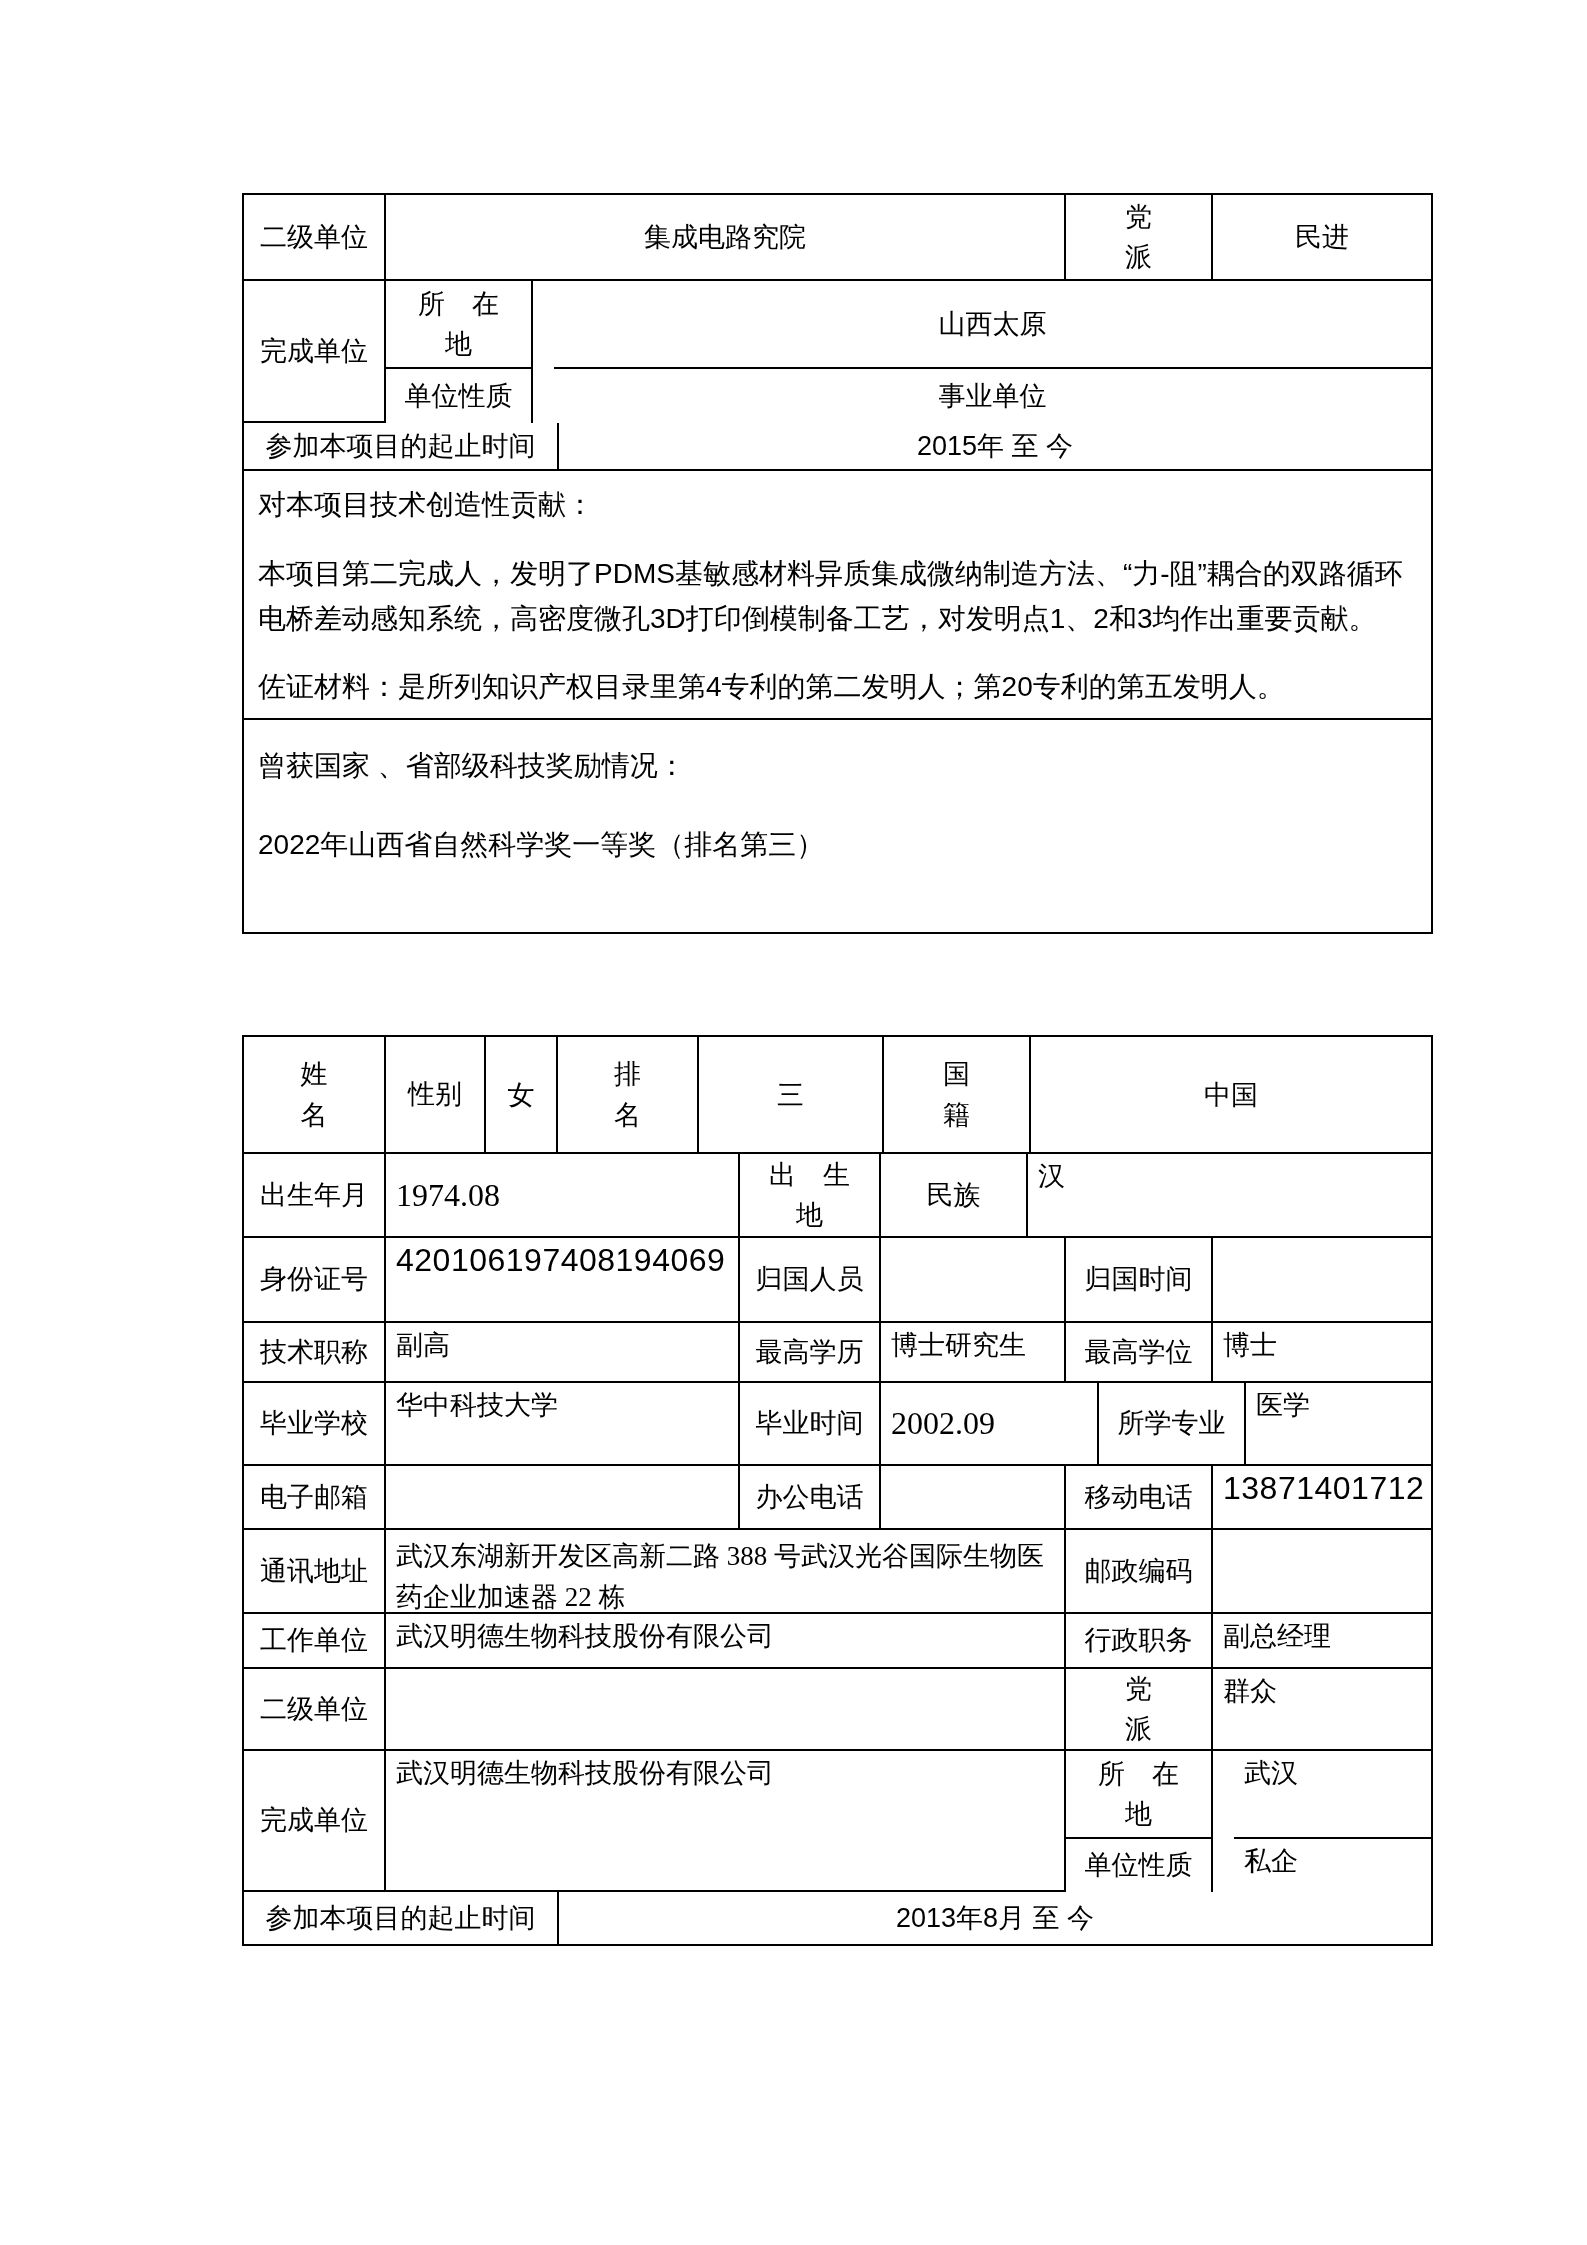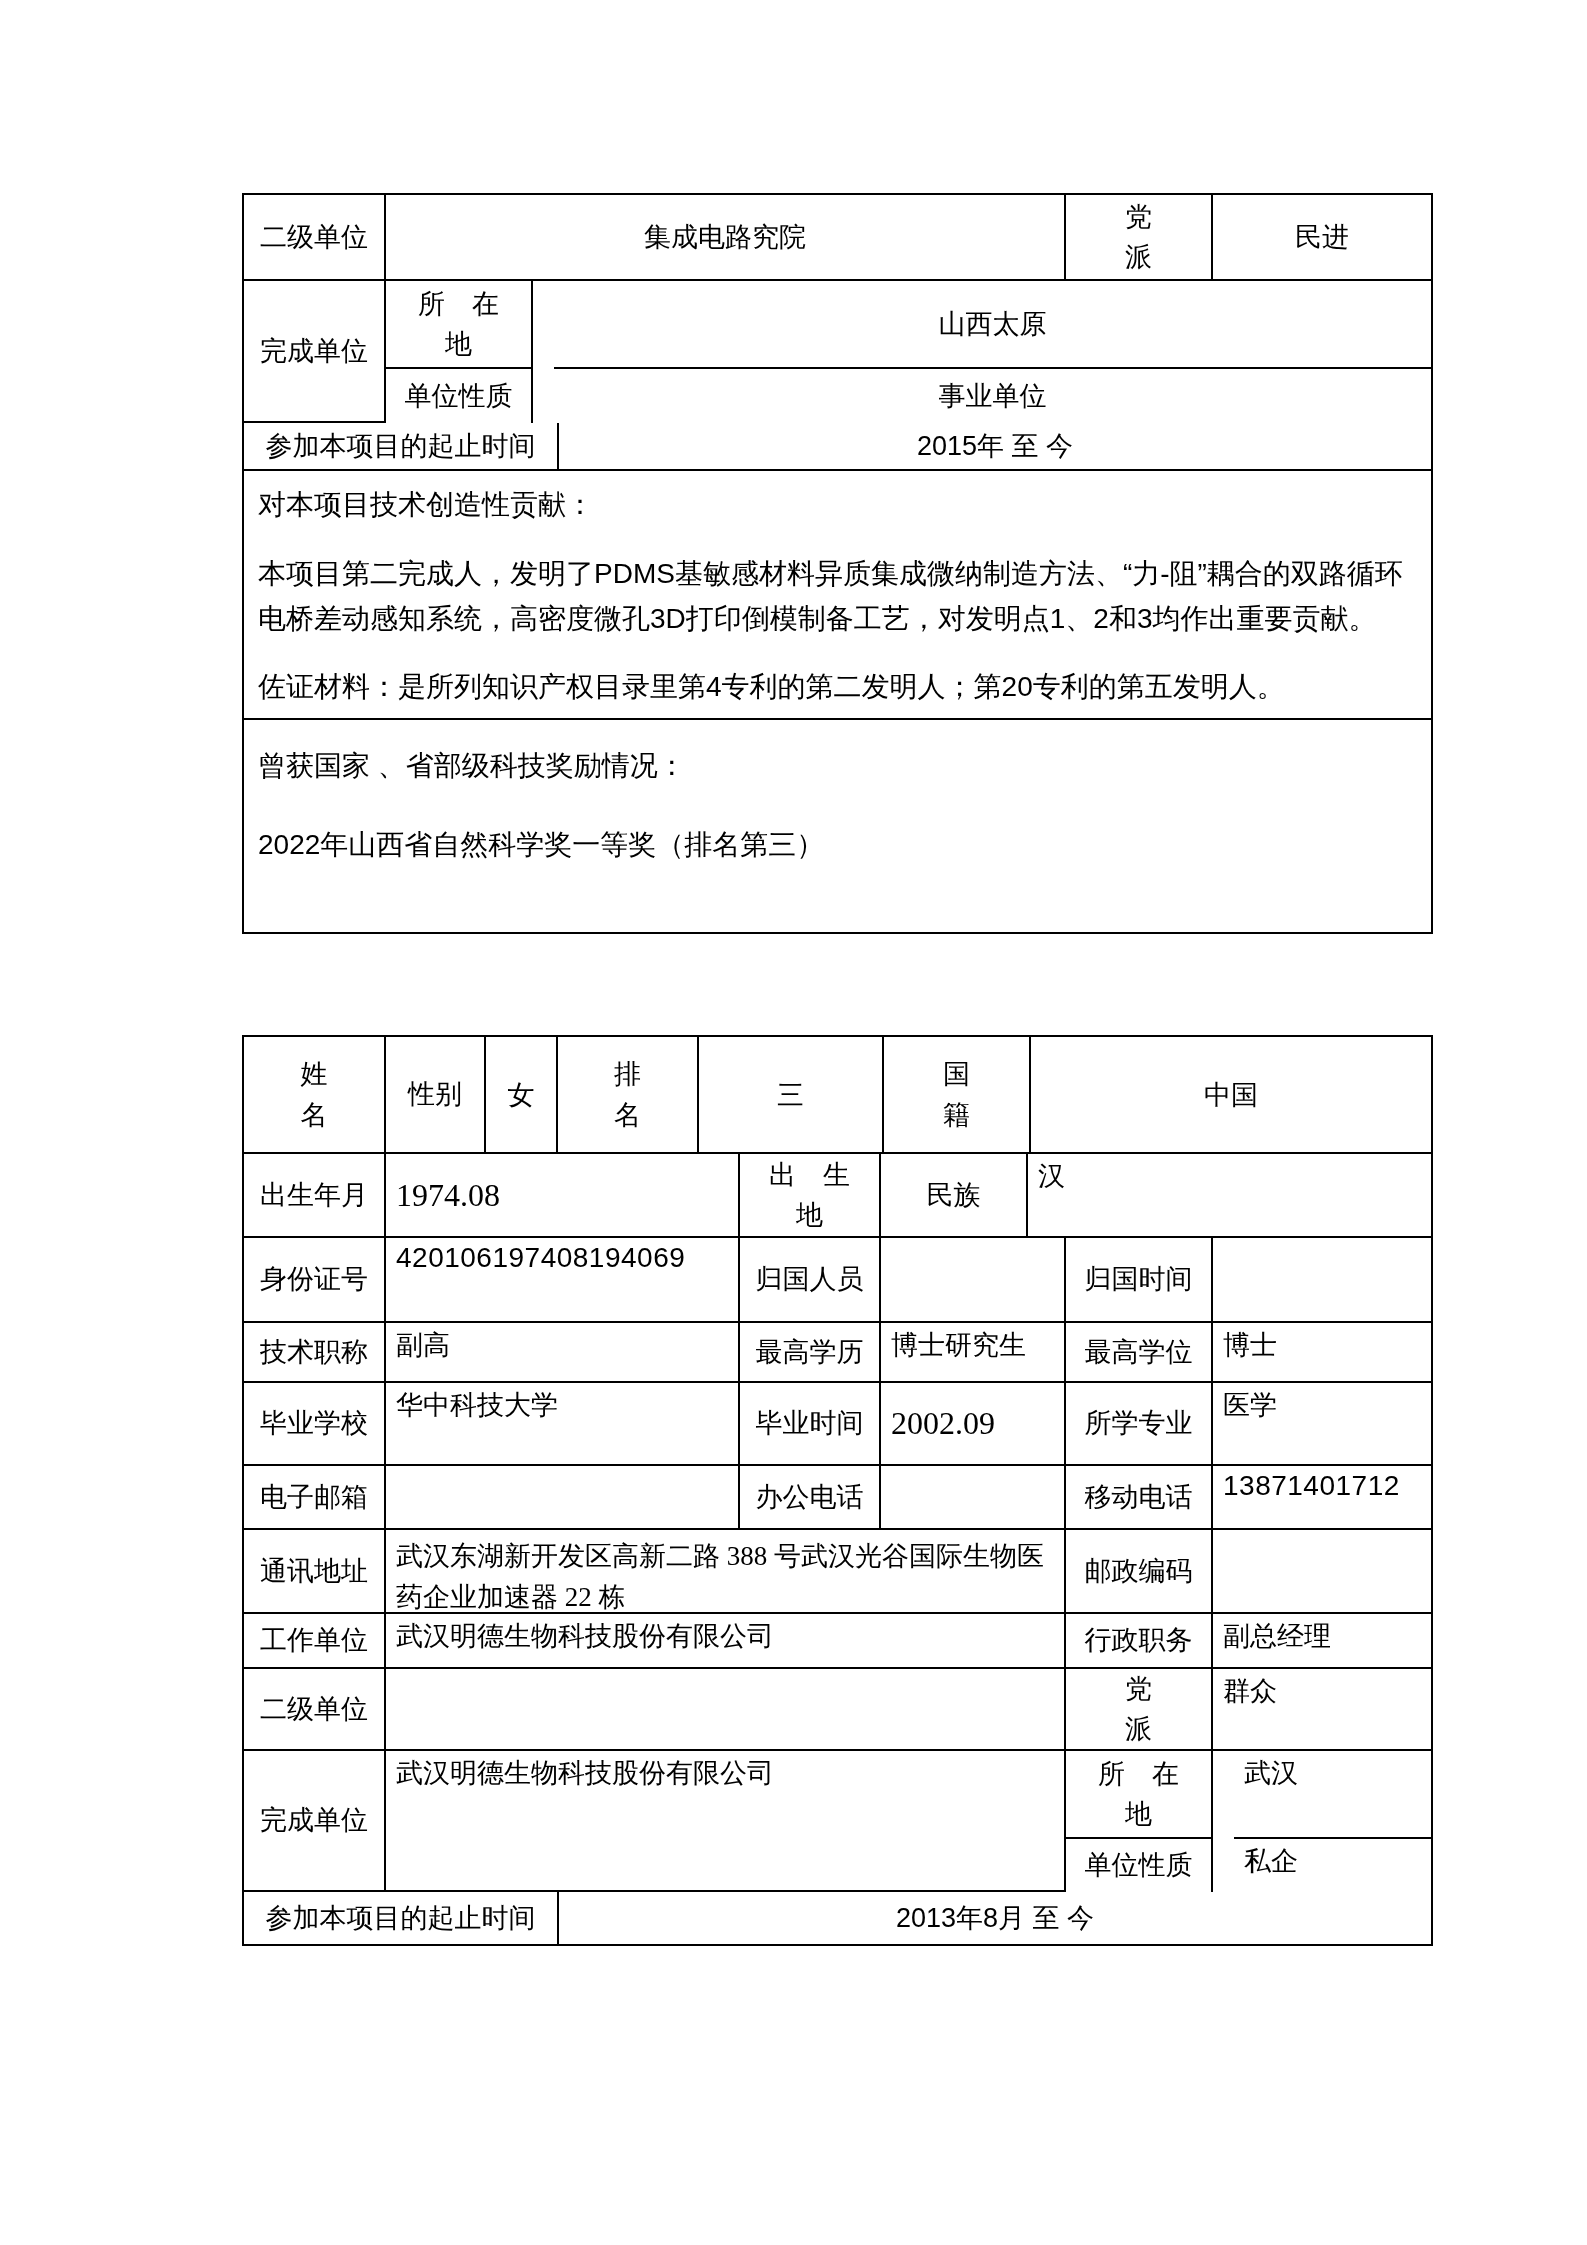--- a/index.html
+++ b/index.html
@@ -16,21 +16,21 @@
   .last {border-right:none;}
   .noB {border-bottom:none;}
   .lbl {justify-content:center; text-align:center; white-space:pre-line;
         font-size:27px; line-height:1.5; padding:0 4px;}
   .val {font-size:27px;}
   .c {justify-content:center; text-align:center;}
   .t {align-items:flex-start; padding:4px 10px 0 10px;}
   .l {padding-left:10px;}
   .serif {font-family:"Liberation Serif","DejaVu Serif",serif;}
   .big {font-size:32px;}
-  .num {font-size:28px; letter-spacing:0.5px;}
+  .num {font-size:32px; letter-spacing:0.5px;}
   .wrap {display:block; line-height:1.5; padding-top:2px;}
   .rblock {flex-direction:column; border-right:none; border-bottom:none; padding:0;
            display:flex; align-items:stretch;}
   .subrow {display:flex; width:100%; align-items:stretch;gap:21px;}
   .block {display:block; padding:0 14px; font-size:28px; line-height:1.6;}
   .tb-title {margin-top:12px;}
   .tb-p {margin-top:24px;}
   .aw-title {margin-top:24px;}
   .aw-p {margin-top:34px;}
 </style>
@@ -124,21 +124,21 @@
       <div class="cell lbl" style="width:141px">最高学历</div>
       <div class="cell val serif t" style="width:185px">博士研究生</div>
       <div class="cell lbl" style="width:147px">最高学位</div>
       <div class="cell val serif t grow last">博士</div>
     </div>
 
     <div class="row" style="height:83px">
       <div class="cell lbl" style="width:142px">毕业学校</div>
       <div class="cell val serif t" style="width:354px">华中科技大学</div>
       <div class="cell lbl" style="width:141px">毕业时间</div>
-      <div class="cell val serif big l" style="width:185px">2002.09</div>
+      <div class="cell val serif big l" style="width:218px">2002.09</div>
       <div class="cell lbl" style="width:147px">所学专业</div>
       <div class="cell val serif t grow last">医学</div>
     </div>
 
     <div class="row" style="height:64px">
       <div class="cell lbl" style="width:142px">电子邮箱</div>
       <div class="cell val t" style="width:354px"></div>
       <div class="cell lbl" style="width:141px">办公电话</div>
       <div class="cell val t" style="width:185px"></div>
       <div class="cell lbl" style="width:147px">移动电话</div>

